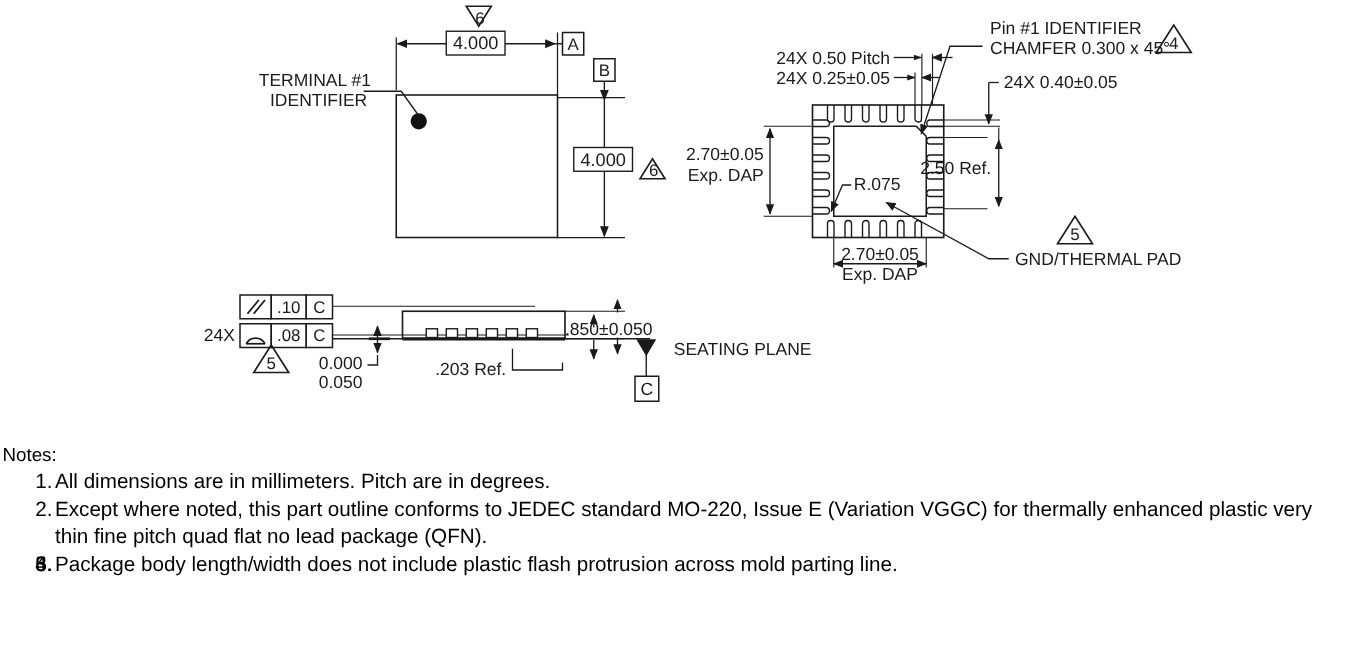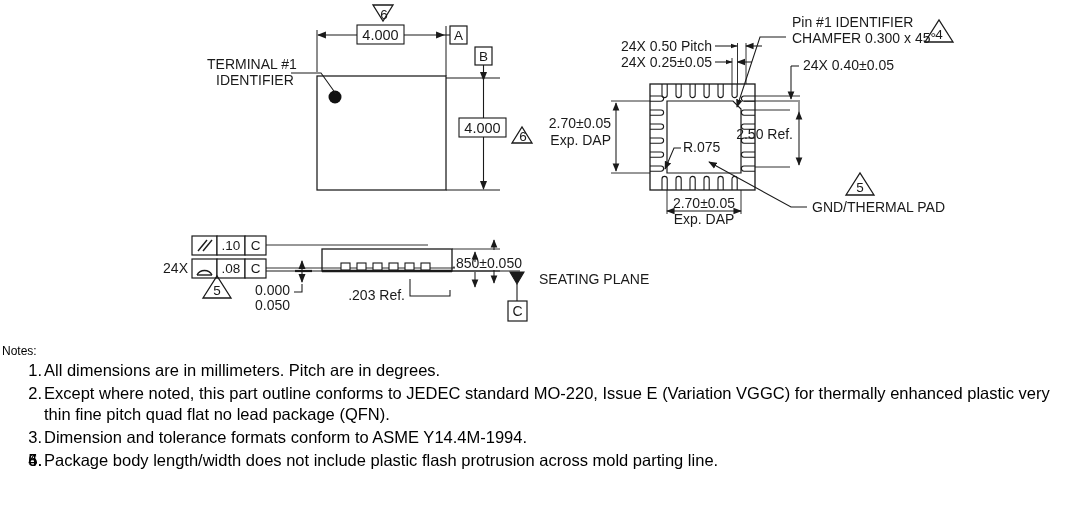--- a/index.html
+++ b/index.html
@@ -34,23 +34,23 @@
     font-family: "Liberation Sans", sans-serif;
     fill: #1a1a1a;
   }
   .notes-block {
     position: absolute;
     left: 0;
     top: 344px;
     width: 1080px;
   }
   .notes-title {
-    font-size: 12px;
+    font-size: 15px;
     color: #000;
-    margin: 0 0 2px 2px;
+    margin: 12px 0 2px 2px;
     font-family: "Liberation Sans", sans-serif;
   }
   ol.notes-list {
     list-style: none;
     margin: 0;
     padding: 0;
   }
   ol.notes-list li {
     font-size: 16.5px;
     line-height: 1.27;
@@ -301,21 +301,20 @@
       <li>
         <span class="num">1.</span>
         <span>All dimensions are in millimeters.  Pitch are in degrees.</span>
       </li>
       <li>
         <span class="num">2.</span>
         <span>Except where noted, this part outline conforms to JEDEC standard MO-220, Issue E (Variation VGGC) for thermally enhanced plastic very thin fine pitch quad flat no lead package (QFN).</span>
       </li>
       <li>
         <span class="num">3.</span>
-        <span>Dimension and tolerance formats conform to ASME Y14.4M-1994.</span>
       </li>
       <li>
         <span class="num">4.</span>
       </li>
       <li>
         <span class="num">5.</span>
       </li>
       <li>
         <span class="num">6.</span>
         <span>Package body length/width does not include plastic flash protrusion across mold parting line.</span>

